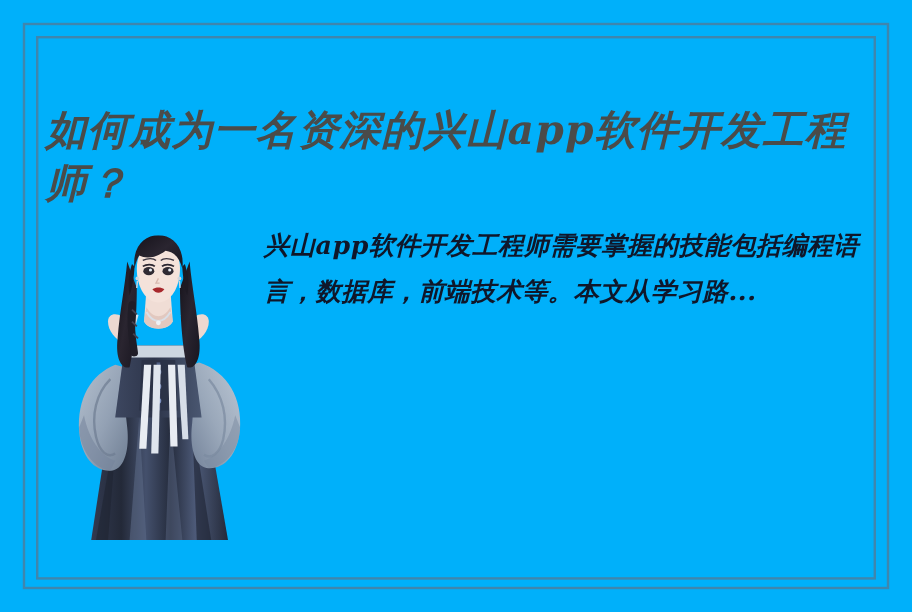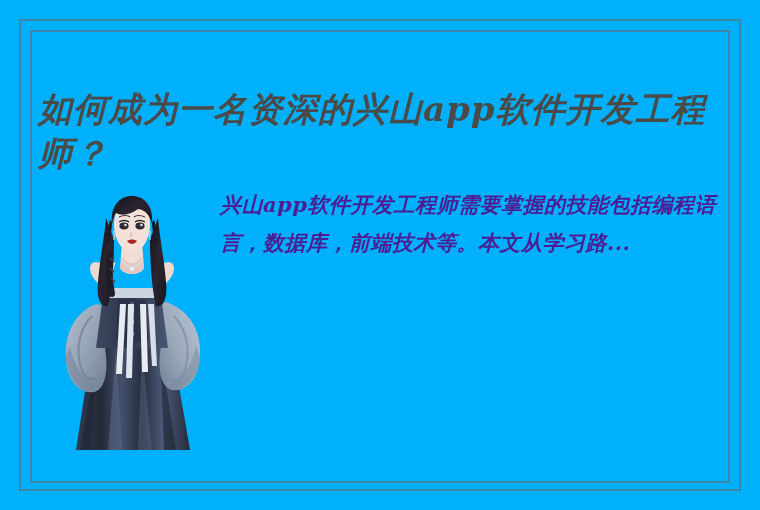--- a/index.html
+++ b/index.html
@@ -74,21 +74,21 @@
     width: 152px;
     height: 256px;
   }
 
   
   .excerpt {
     position: absolute;
     left: 220px;
     top: 186px;
     width: 500px;
-    color: #4c1d95;
+    color: #0f172a;
     font-family: "DejaVu Serif", serif;
     font-size: 21px;
     font-style: italic;
     font-weight: 600;
     line-height: 38px;
     letter-spacing: 0.5px;
     white-space: pre-wrap;
     word-break: break-all;
   }
 </style>

